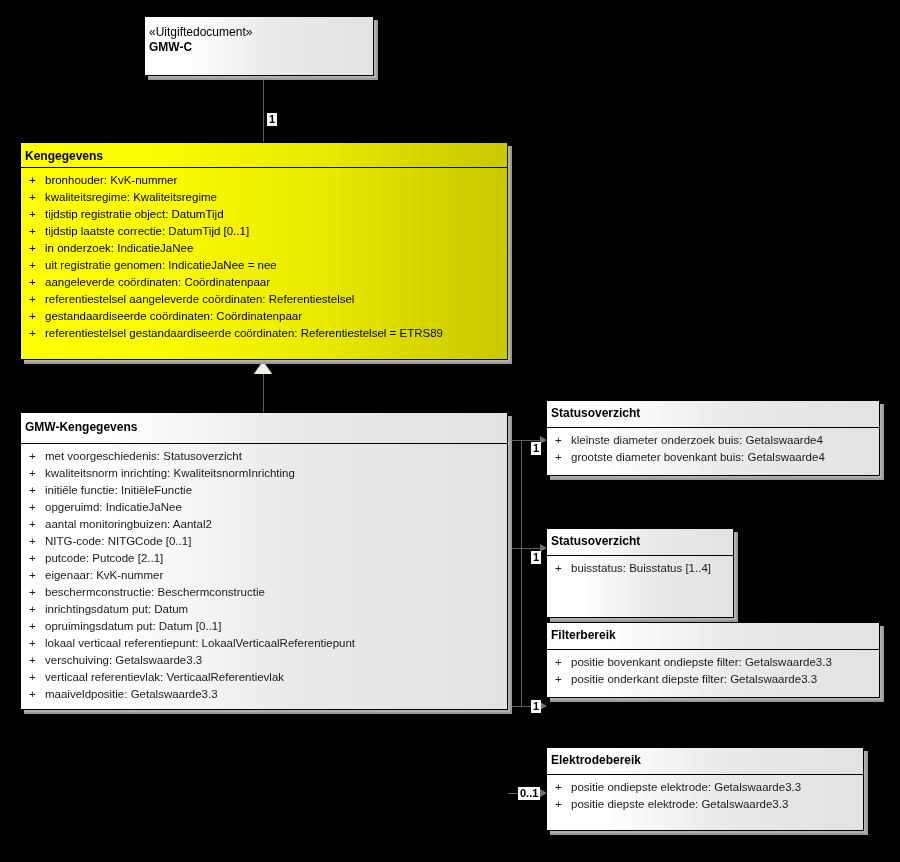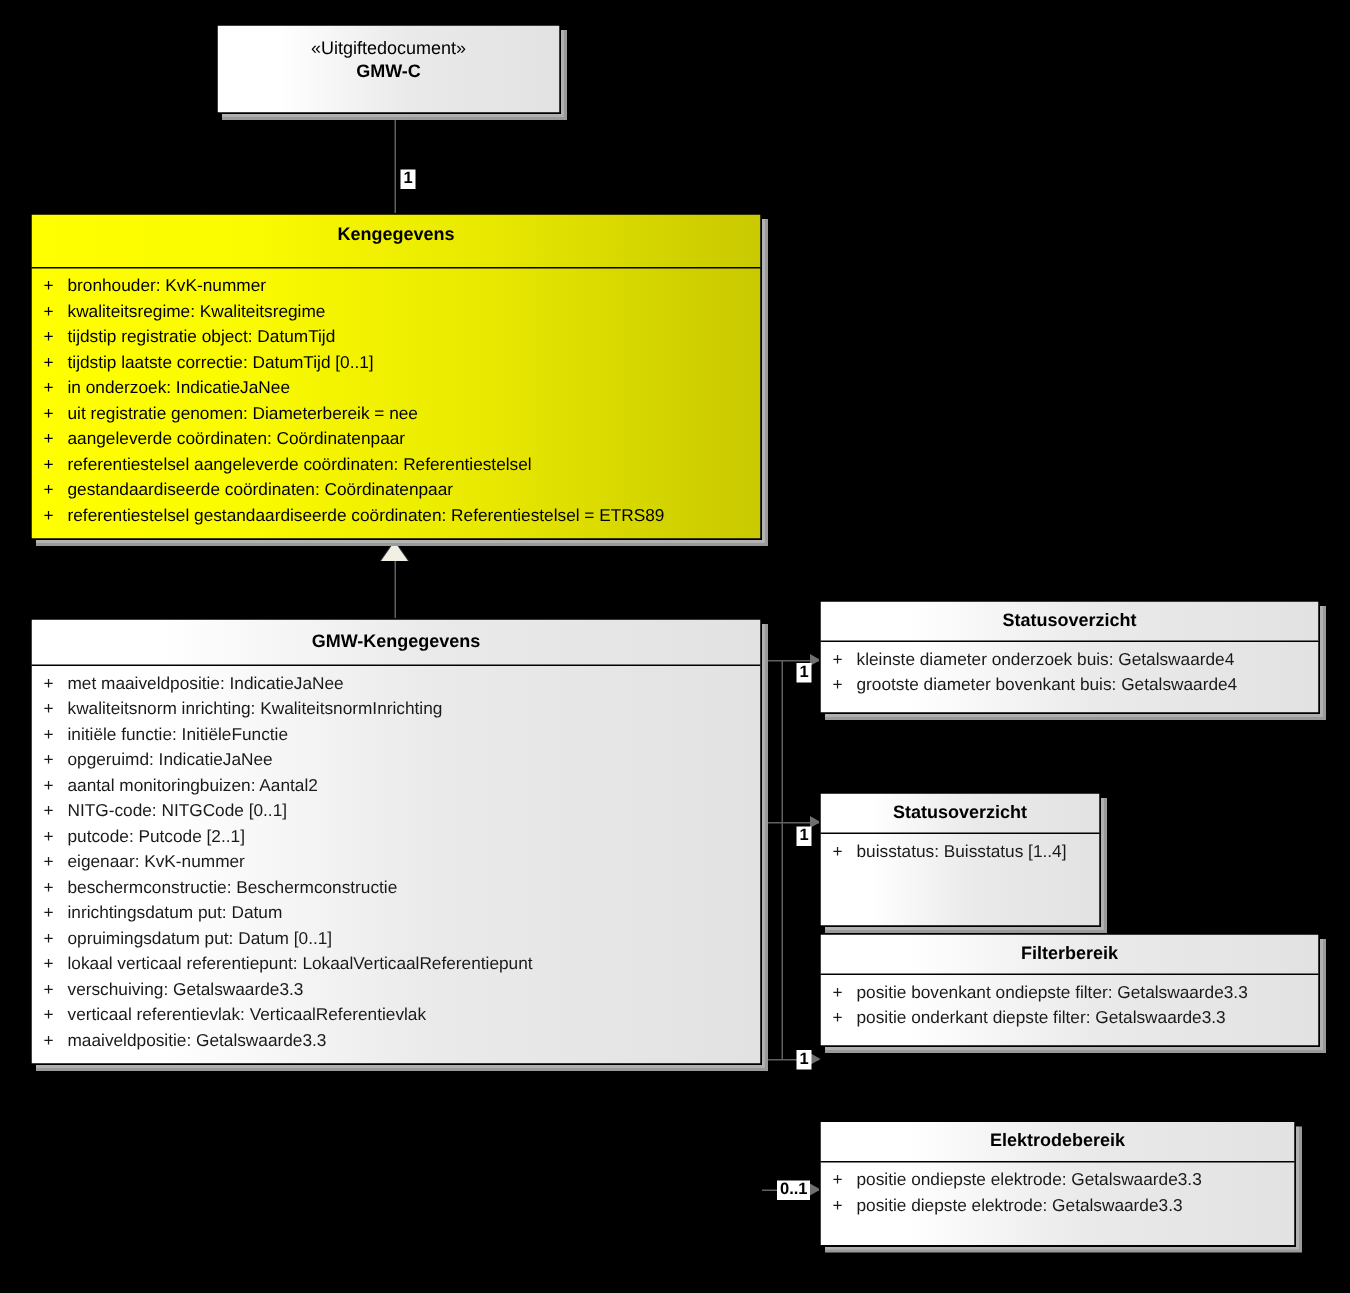--- a/index.html
+++ b/index.html
@@ -24,21 +24,20 @@
     position: absolute;
     box-sizing: border-box;
     border: 1px solid #000000;
     background: linear-gradient(to right, #ffffff 0%, #ffffff 18%, #eaeaea 55%, #e2e2e2 100%);
     box-shadow: 3px 3px 0 -1px rgba(255,255,255,0.22),
                 4px 4px 0 0 #9a9a9a;
     z-index: 5;
   }
   .uml-class .hdr {
     box-sizing: border-box;
-    text-align: center;
     font-weight: bold;
     font-size: 12px;
     color: #000000;
     padding: 5px 4px 6px 4px;
     border-bottom: 1px solid #000000;
     line-height: 1.25;
   }
   .uml-class .hdr .stereotype {
     display: block;
     font-weight: normal;
@@ -86,21 +85,21 @@
     left: 20px;
     top: 142px;
     width: 488px;
     height: 218px;
     background: linear-gradient(to right, #ffff00 0%, #fbfb00 28%, #e9e900 62%, #d2d200 88%, #c9c900 100%);
     box-shadow: 3px 3px 0 -1px rgba(255,255,255,0.25),
                 4px 4px 0 0 #9a9a9a;
   }
   #class-kengegevens .hdr {
     padding-top: 6px;
-    padding-bottom: 14px;
+    padding-bottom: 3px;
   }
   #class-kengegevens .attr { color: #000000; }
   #class-kengegevens .attr::before { color: #000000; }
 
   
   #class-gmw-kengegevens {
     left: 20px;
     top: 412px;
     width: 488px;
     height: 298px;
@@ -234,34 +233,34 @@
   <div class="uml-class" id="class-kengegevens">
     <div class="hdr">
       <span class="cname">Kengegevens</span>
     </div>
     <div class="body">
       <span class="attr">bronhouder: KvK-nummer</span>
       <span class="attr">kwaliteitsregime: Kwaliteitsregime</span>
       <span class="attr">tijdstip registratie object: DatumTijd</span>
       <span class="attr">tijdstip laatste correctie: DatumTijd [0..1]</span>
       <span class="attr">in onderzoek: IndicatieJaNee</span>
-      <span class="attr">uit registratie genomen: Diameterbereik = nee</span>
+      <span class="attr">uit registratie genomen: IndicatieJaNee = nee</span>
       <span class="attr">aangeleverde coördinaten: Coördinatenpaar</span>
       <span class="attr">referentiestelsel aangeleverde coördinaten: Referentiestelsel</span>
       <span class="attr">gestandaardiseerde coördinaten: Coördinatenpaar</span>
       <span class="attr">referentiestelsel gestandaardiseerde coördinaten: Referentiestelsel = ETRS89</span>
     </div>
   </div>
 
   <div class="uml-class" id="class-gmw-kengegevens">
     <div class="hdr">
       <span class="cname">GMW-Kengegevens</span>
     </div>
     <div class="body">
-      <span class="attr">met maaiveldpositie: IndicatieJaNee</span>
+      <span class="attr">met voorgeschiedenis: Statusoverzicht</span>
       <span class="attr">kwaliteitsnorm inrichting: KwaliteitsnormInrichting</span>
       <span class="attr">initiële functie: InitiëleFunctie</span>
       <span class="attr">opgeruimd: IndicatieJaNee</span>
       <span class="attr">aantal monitoringbuizen: Aantal2</span>
       <span class="attr">NITG-code: NITGCode [0..1]</span>
       <span class="attr">putcode: Putcode [2..1]</span>
       <span class="attr">eigenaar: KvK-nummer</span>
       <span class="attr">beschermconstructie: Beschermconstructie</span>
       <span class="attr">inrichtingsdatum put: Datum</span>
       <span class="attr">opruimingsdatum put: Datum [0..1]</span>

